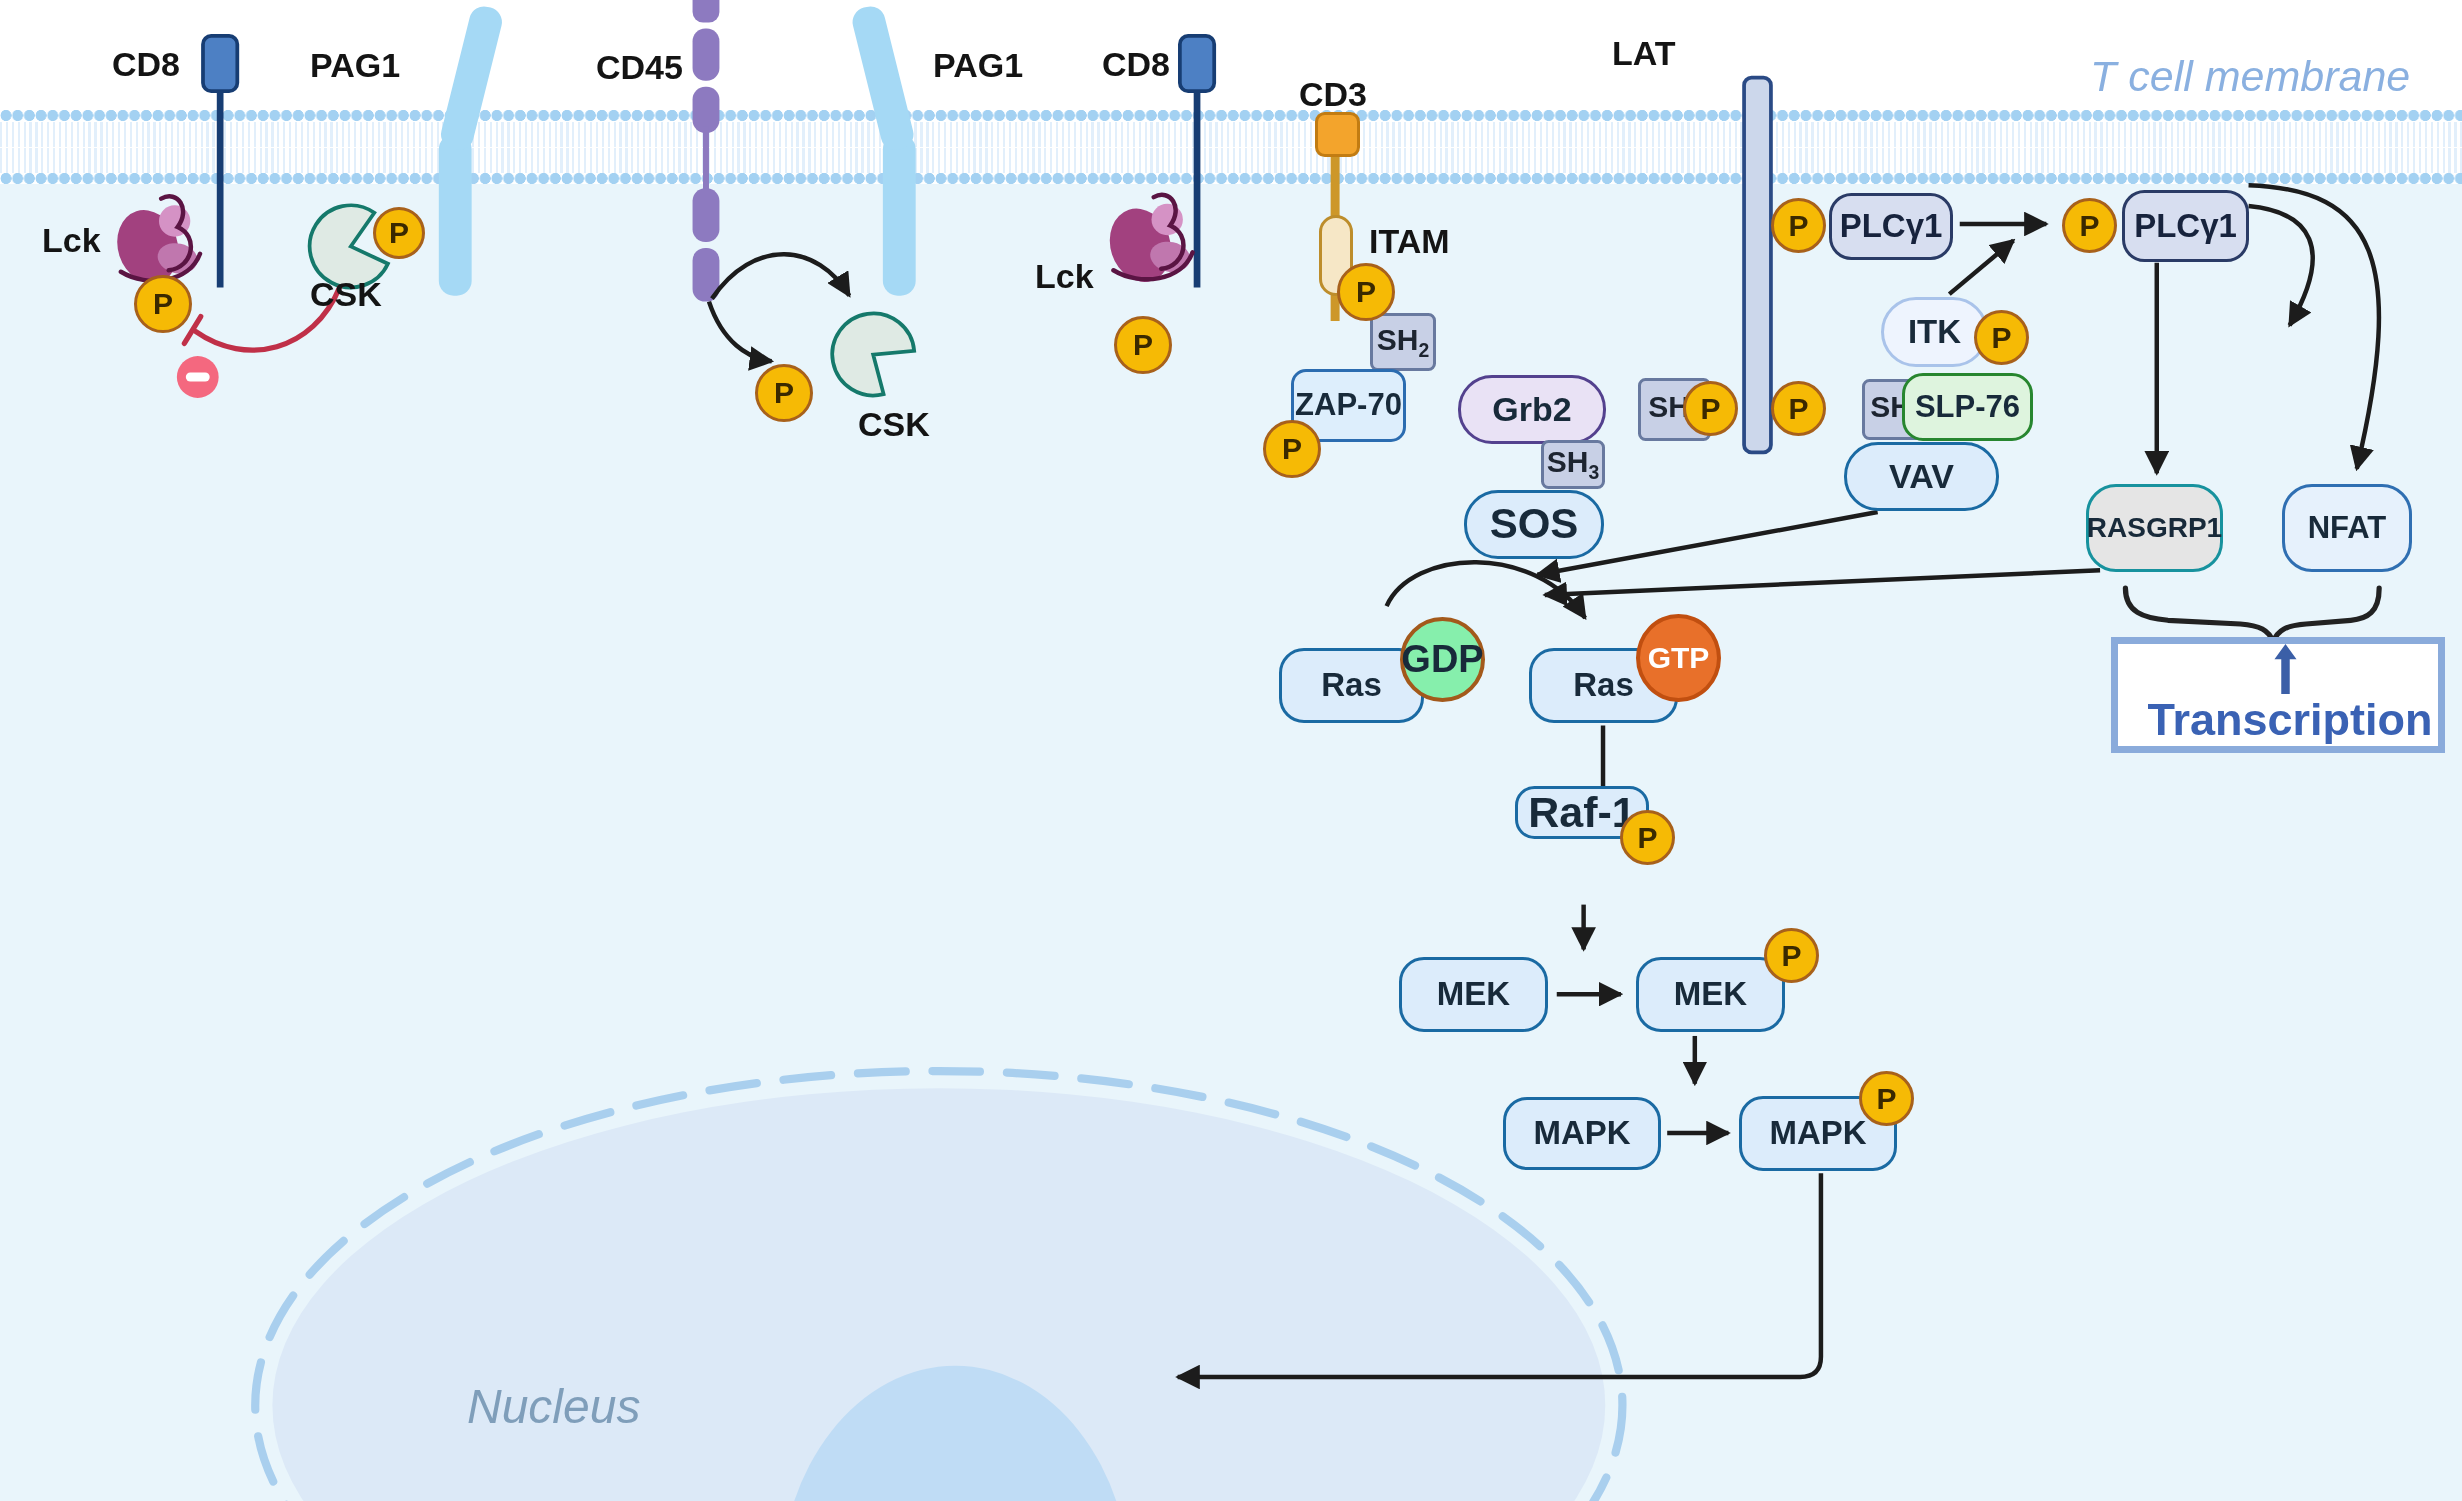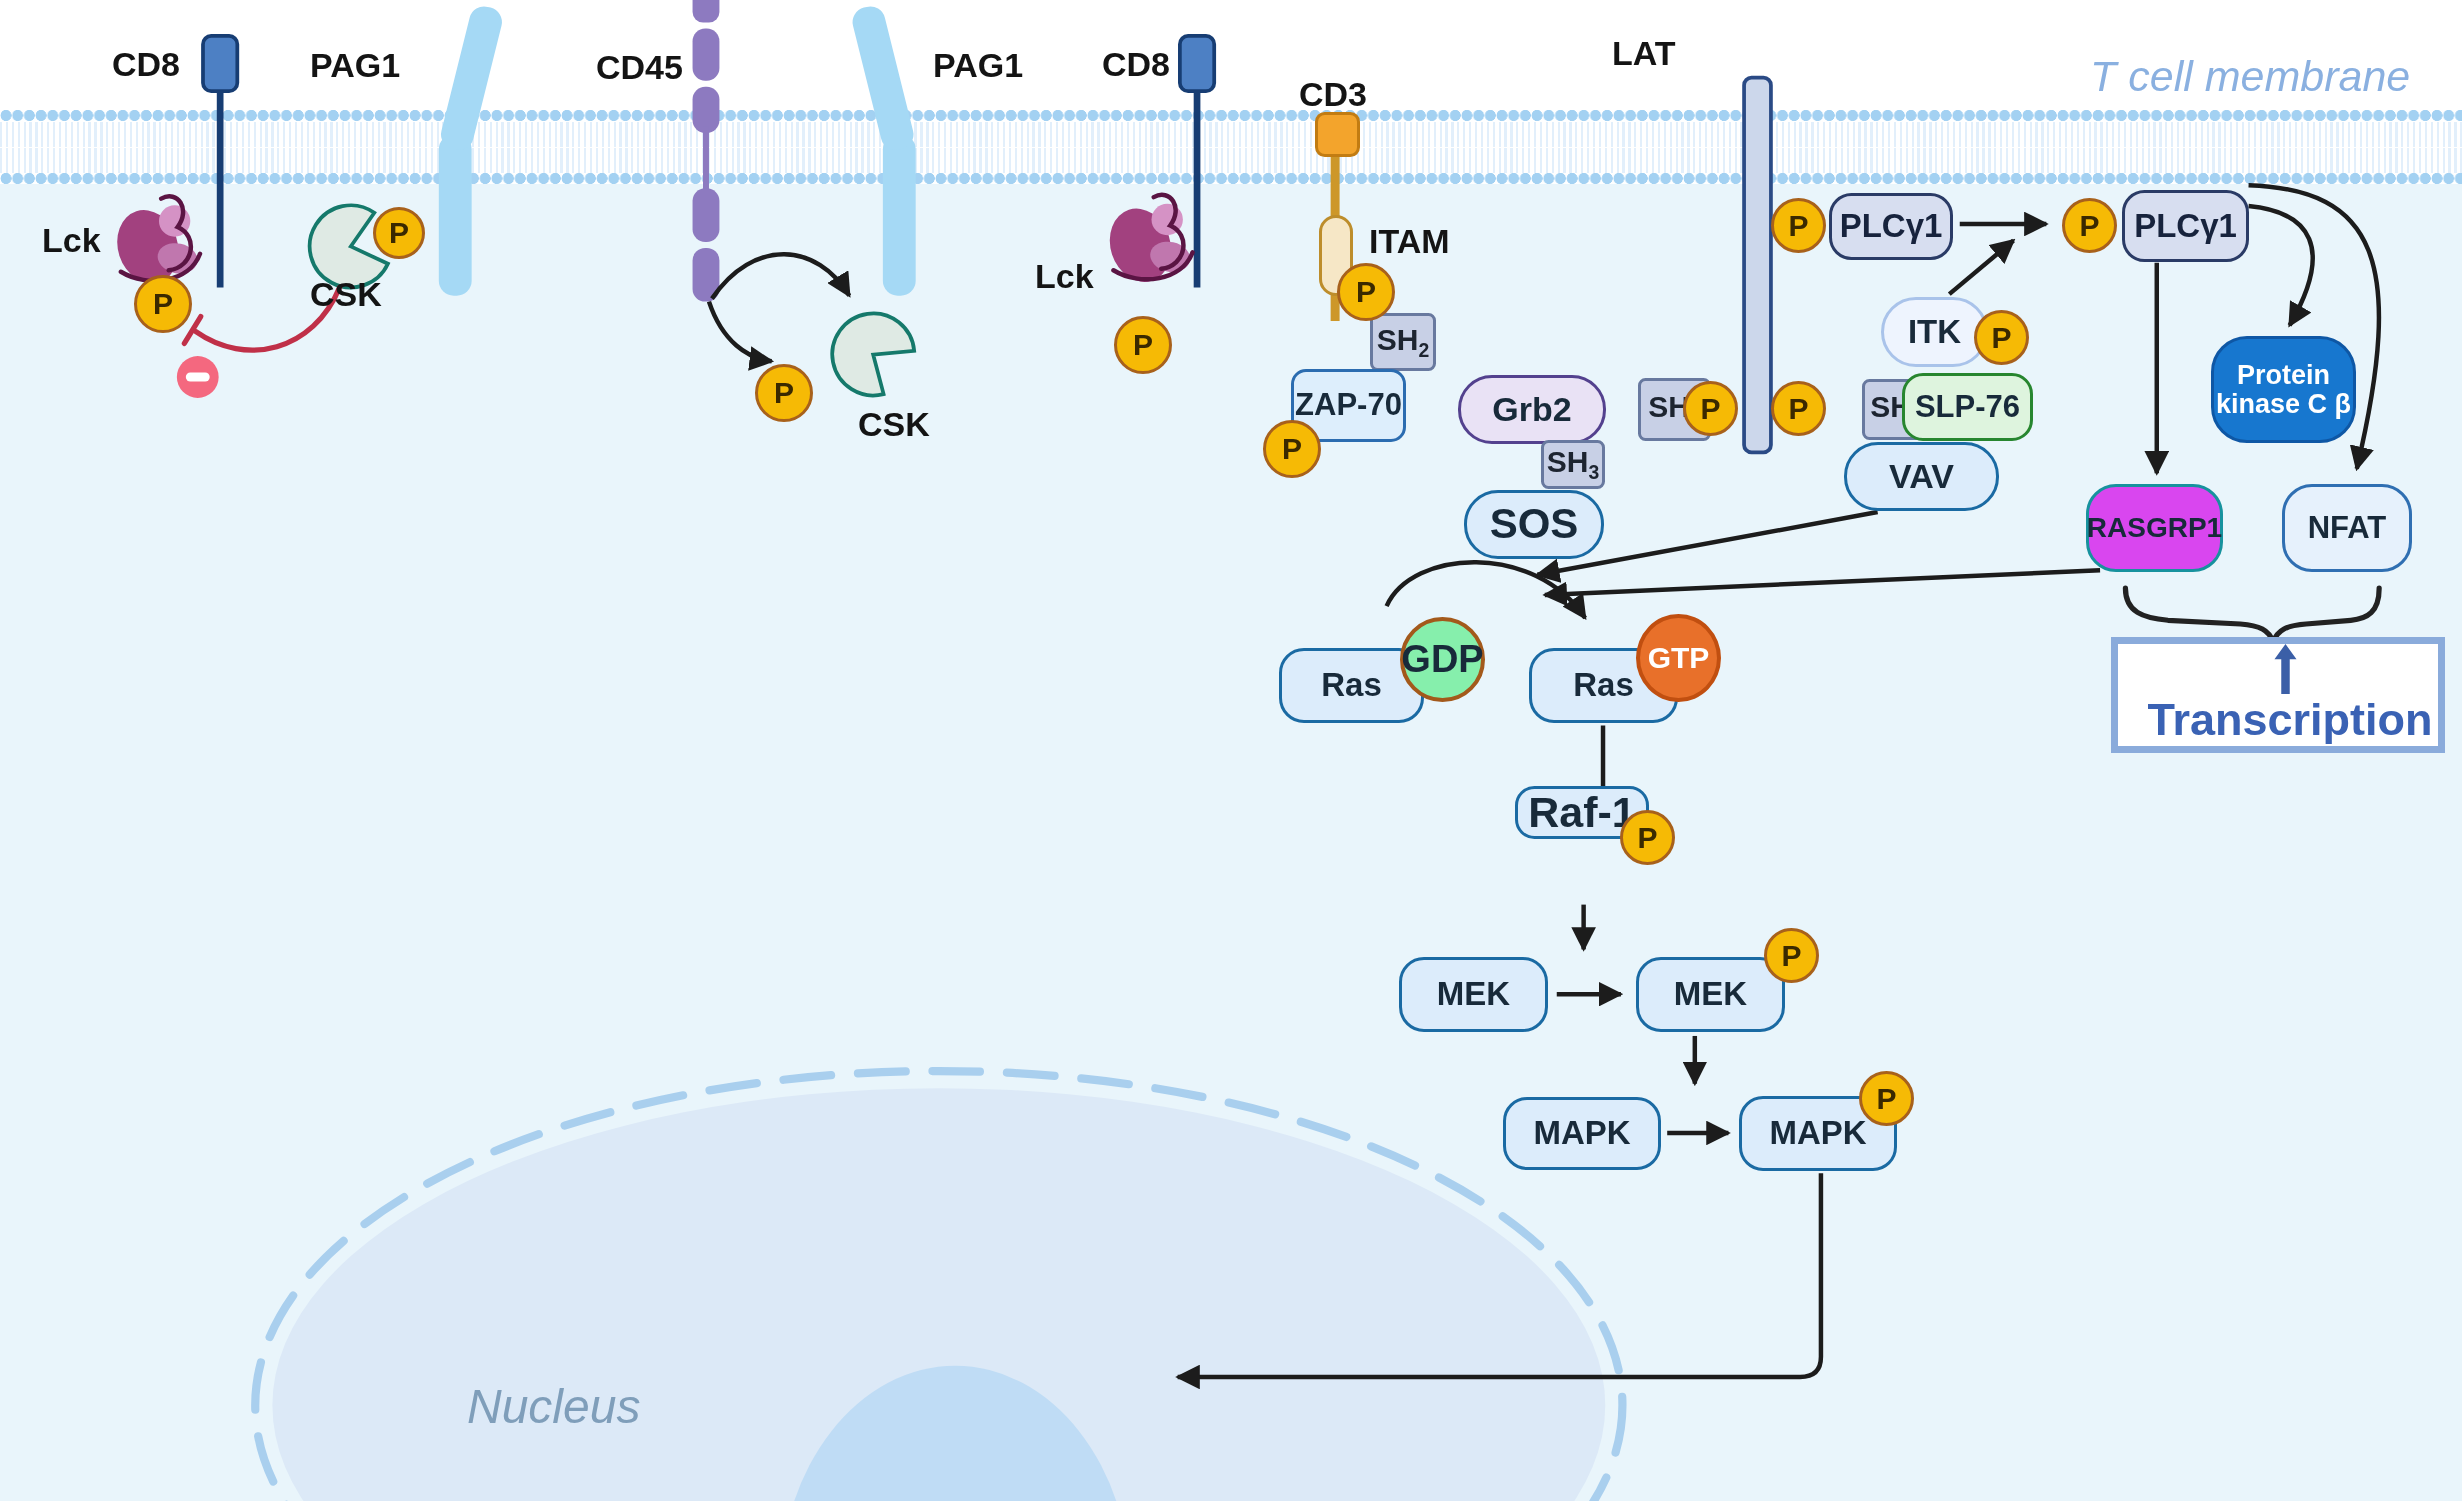--- a/index.html
+++ b/index.html
@@ -27,21 +27,21 @@
   .pill-blue{background:#dcecfb;border:3.7px solid #1a6aa3;}
   .zap{background:#ddeefc;border:3.7px solid #2b6cb0;border-radius:15px;font-size:31px;}
   .sh{background:#c8d0e6;border:3px solid #68799f;border-radius:7.5px;font-size:30px;color:#1d2430;margin-left:32px;}
   .sh sub{font-size:19.4px;}
   .grb2{background:#e9e2f5;border:3.7px solid #53418e;border-radius:34px;font-size:34px;}
   .slp{background:#def4de;border:3.7px solid #27862f;border-radius:21px;font-size:31px;}
   .itk{background:#eef4fe;border:3px solid #a9c3ea;border-radius:35px;font-size:33px;}
   .plc{background:#d7def0;border:3.7px solid #2a3b66;border-radius:22.4px;font-size:33px;color:#17233d;}
   .pkc{background:#1777cf;border:3.7px solid #0e57a5;border-radius:36px;font-size:27px;color:#ffffff;
        flex-direction:column;font-weight:600;}
-  .rasgrp{background:#d946ef;border:3.7px solid #17929e;border-radius:30px;font-size:28px;}
+  .rasgrp{background:#e5e5e5;border:3.7px solid #17929e;border-radius:30px;font-size:28px;}
   .nfat{background:#e6f1fc;border:3.7px solid #2f6fb2;border-radius:30px;font-size:31px;}
   .gdp{background:#86efac;border:4.5px solid #a3591b;border-radius:50%;font-size:38px;}
   .gtp{background:#e8702a;border:4.5px solid #c14f10;border-radius:50%;font-size:30px;color:#ffffff;}
   .cd3head{background:#f3a42c;border:3.7px solid #c27c12;border-radius:9.7px;}
   .itamcap{background:#f6e7c6;border:3.7px solid #bd8d2b;border-radius:17px;}
   .p{position:absolute;border-radius:50%;background:#f6ba05;border:3.7px solid #a8611b;
      display:flex;align-items:center;justify-content:center;font-size:30px;font-weight:600;
      color:#3a2900;box-sizing:border-box;z-index:4;}
   .transcription{background:#ffffff;border:7.5px solid #8aabdb;display:flex;align-items:center;
      z-index:3;box-sizing:border-box;padding-left:15px;flex-direction:column;}
@@ -189,24 +189,20 @@
   <div class="abs node sh" style="left:1830px;top:379px;width:69px;height:61px">
     <span><span>SH</span><sub>2</sub></span>
     </div>
   <div class="abs node slp" style="left:1902px;top:373px;width:131px;height:68px">SLP-76</div>
   <div class="abs node itk" style="left:1881px;top:297px;width:107px;height:70px">ITK</div>
   <div class="abs node pill-blue" style="left:1844px;top:442px;width:155px;height:69px;border-radius:34px;font-size:34px">VAV</div>
 
   <div class="abs node plc" style="left:1829px;top:193px;width:124px;height:67px">PLCγ1</div>
   <div class="abs node plc" style="left:2122px;top:190px;width:127px;height:72px">PLCγ1</div>
 
-  <div class="abs node pkc" style="left:2211px;top:336px;width:145px;height:107px">
-    <span>Protein</span>
-      <span>kinase C β</span>
-    </div>
   <div class="abs node rasgrp" style="left:2086px;top:484px;width:137px;height:88px">RASGRP1</div>
   <div class="abs node nfat" style="left:2282px;top:484px;width:130px;height:88px">NFAT</div>
 
   <div class="abs transcription" style="left:2111px;top:637px;width:334px;height:116px">
     <svg width="39" height="88" viewBox="0 0 52 118">
       <polygon points="26,0 52,36 36,36 36,118 16,118 16,36 0,36" fill="#3b5fa7"></polygon>
     </svg>
     <span class="txt">Transcription</span>
   </div>
 

